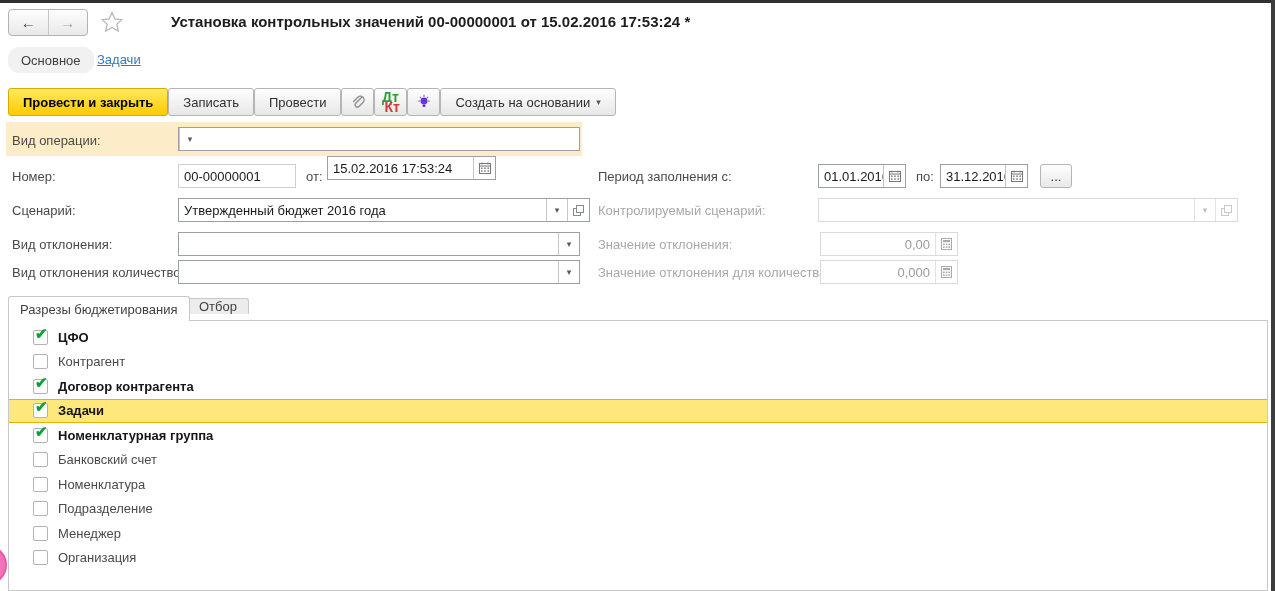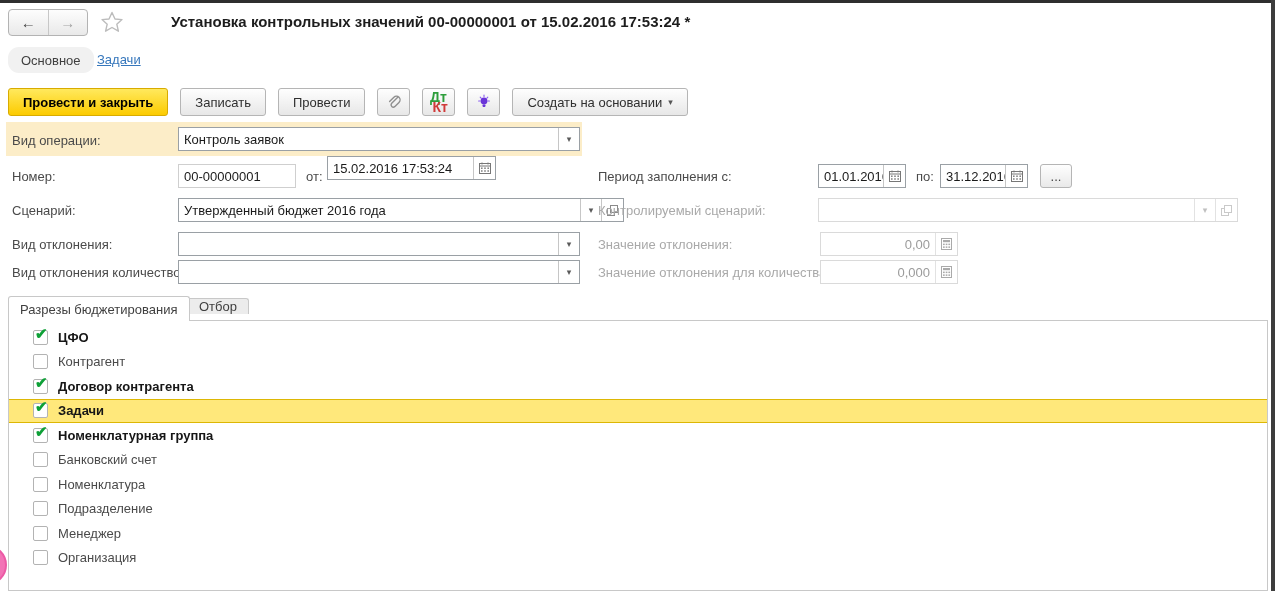--- a/index.html
+++ b/index.html
@@ -18,21 +18,21 @@
   .nav-btn.back { color:#4a4a4a; border-right:1px solid #c7c7c7; font-weight:bold; }
   .nav-btn.fwd { color:#a5a5a5; font-weight:bold; }
   .star { position:absolute; left:100px; top:10px; }
   .page-title { position:absolute; left:133px; top:13px; font-size:15px; font-weight:600; color:#1d1d1d; white-space:nowrap;margin-left:38px; }
 
   .main-chip { position:absolute; left:8px; top:47px; height:26px; padding:0 13px; background:#f1f1f1;
     border-radius:11px; display:flex; align-items:center; color:#3f3f3f; }
   .tasks-link { position:absolute; left:97px; top:52px; color:#3677bc; text-decoration:underline; cursor:pointer; }
 
   
-  .toolbar { position:absolute; left:8px; top:88px; height:28px; display:flex; gap:12px; align-items:center; }
+  .toolbar { position:absolute; left:8px; top:88px; height:28px; display:flex; align-items:center; }
   .btn { height:28px; padding:0 14px; border:1px solid #b5b5b5; border-radius:3px;
     background:linear-gradient(#fefefe,#e7e7e7); color:#2f2f2f; font-size:13px; display:flex; align-items:center; gap:6px; }
   .btn-primary { background:linear-gradient(#ffe95d,#fccb00); border-color:#d8ab00; font-weight:bold; color:#000; }
   .btn-icon { width:33px; padding:0; justify-content:center; }
   .dtkt { position:relative; width:18px; height:18px; font-size:14px; font-weight:bold; line-height:8px; }
   .dtkt .dt { position:absolute; left:0; top:0; color:#2e9e3c; }
   .dtkt .kt { position:absolute; right:0; bottom:0; color:#d03a3a; }
   .caret { font-size:9px; color:#555; }
 
   
@@ -133,21 +133,20 @@
   </button>
   <button class="btn">
     <span>Создать на основании</span>
     <span class="caret">▾</span>
   </button>
 </div>
 
 <div class="op-row-bg"></div>
 <div class="lbl" style="left:12px; top:133px;">Вид операции:</div>
 <div class="field" style="left:178px; top:127px; width:402px;">
-  <span class="val">Контроль заявок</span>
   <span class="arrow">▾</span>
 </div>
 
 <div class="lbl" style="left:12px; top:169px;">Номер:</div>
 <div class="field view" style="left:178px; top:164px; width:118px;">
   <span class="val">00-00000001</span>
 </div>
 <div class="lbl" style="left:306px; top:169px;">от:</div>
 <div class="field" style="left:327px; top:156px; width:169px;text-align:right;">
   <span class="val">15.02.2016 17:53:24</span>
@@ -205,21 +204,21 @@
     <rect x="2" y="8.3" width="1.6" height="1.4"></rect>
           <rect x="5.2" y="8.3" width="1.6" height="1.4"></rect>
           <rect x="8.4" y="8.3" width="1.6" height="1.4"></rect>
         </g>
       </svg>
   </span>
 </div>
 <div class="sq-btn" style="left:1040px; top:164px; width:32px;">...</div>
 
 <div class="lbl" style="left:12px; top:203px;text-align:center;">Сценарий:</div>
-<div class="field" style="left:178px; top:198px; width:446px;">
+<div class="field" style="left:178px; top:198px; width:412px;">
   <span class="val">Утвержденный бюджет 2016  года</span>
   <span class="arrow">▾</span>
   <span class="ibtn">
     <svg width="11" height="11" viewBox="0 0 11 11">
         <rect x="0.5" y="3.5" width="7" height="7" fill="none" stroke="#8a8a8a"></rect>
         <rect x="3.5" y="0.5" width="7" height="7" fill="#fff" stroke="#8a8a8a"></rect>
       </svg>
   </span>
 </div>
 <div class="lbl dis" style="left:598px; top:203px;">Контролируемый сценарий:</div>

